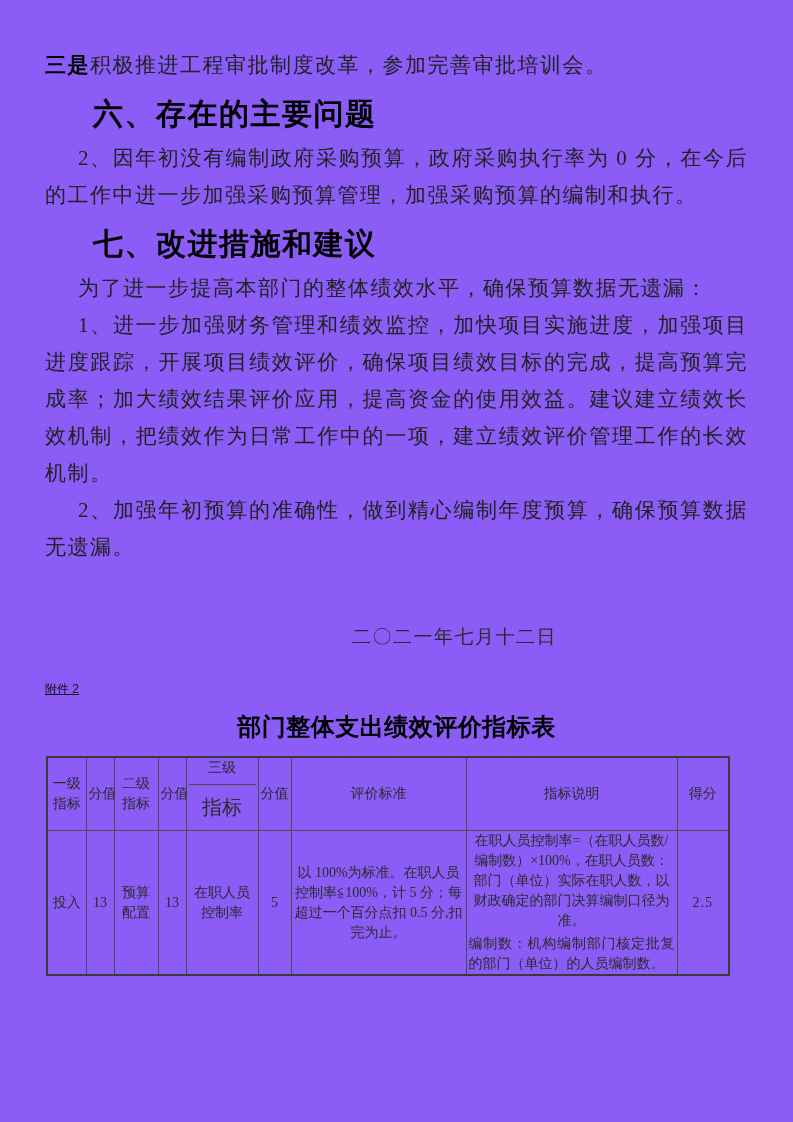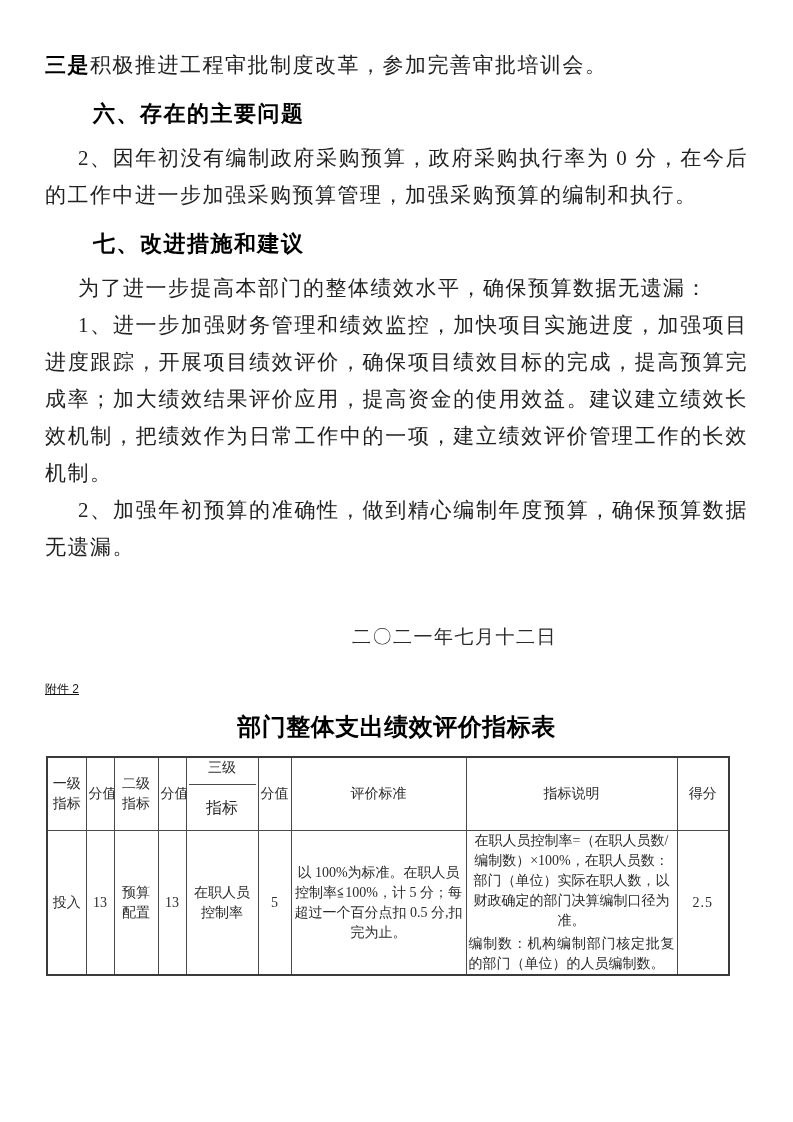--- a/index.html
+++ b/index.html
@@ -1,35 +1,35 @@
 <!DOCTYPE html>
 <html><head>
 <meta charset="utf-8">
 <style>
   * { margin:0; padding:0; box-sizing:border-box; }
   html,body { background:#9b9b9b; }
   .page {
-    width:793px; height:1122px; background:#ffffff; margin:0 auto;
+    width:793px; height:1122px; background:#8b5cf6; margin:0 auto;
     overflow:hidden; position:relative;
     font-family:"Liberation Serif","DejaVu Serif",serif;
     color:#1f1f1f;
   }
   .content { padding:46px 45px 0 45px; }
 
   .body-par {
     font-size:21px; line-height:37px; letter-spacing:1.5px;
     text-align:justify; color:#222;
   }
   .indent-par { text-indent:33px; }
   .lead-bold {
     font-weight:700; color:#000;
     font-family:"Liberation Sans","DejaVu Sans",sans-serif;
   }
   .sec-heading {
-    font-size:22px; line-height:40px; font-weight:700; color:#000;
+    font-size:30px; line-height:40px; font-weight:700; color:#000;
     letter-spacing:1.5px; text-indent:48px;
     font-family:"Liberation Sans","DejaVu Sans",sans-serif;
     margin:10px 0 6px 0;
   }
   .date-line {
     margin-top:52px; line-height:38px; font-size:19px; letter-spacing:1.5px;
     text-align:center; position:relative; left:58px; color:#2a2a2a;
   }
   .attach-label {
     margin-top:21px; line-height:24px; font-size:12px; color:#111;
@@ -52,21 +52,21 @@
     overflow:hidden;
   }
   tr.hdr td { height:66px; }
   td.score-hd { font-size:13px; letter-spacing:0; white-space:nowrap; padding:0; }
   td.pad5 { padding:0 5px; }
   td.split { padding:0; vertical-align:top; }
   .split-top {
     height:27px; line-height:19px; border-bottom:1px solid #4a4a4a;
     font-size:14px;
   }
-  .split-bottom { height:45px; line-height:45px; font-size:16px; }
+  .split-bottom { height:45px; line-height:45px; font-size:20px; }
 
   tr.bodyrow td { height:134px; }
   td.lbl { font-size:15px; }
   td.lbl-l3 { font-size:14px; padding:0 1px; }
   td.num { font-size:15px; }
   td.criteria {
     text-align:justify; font-size:13px; line-height:26px; padding:0 4px;
     letter-spacing:0;
   }
   td.explain {

